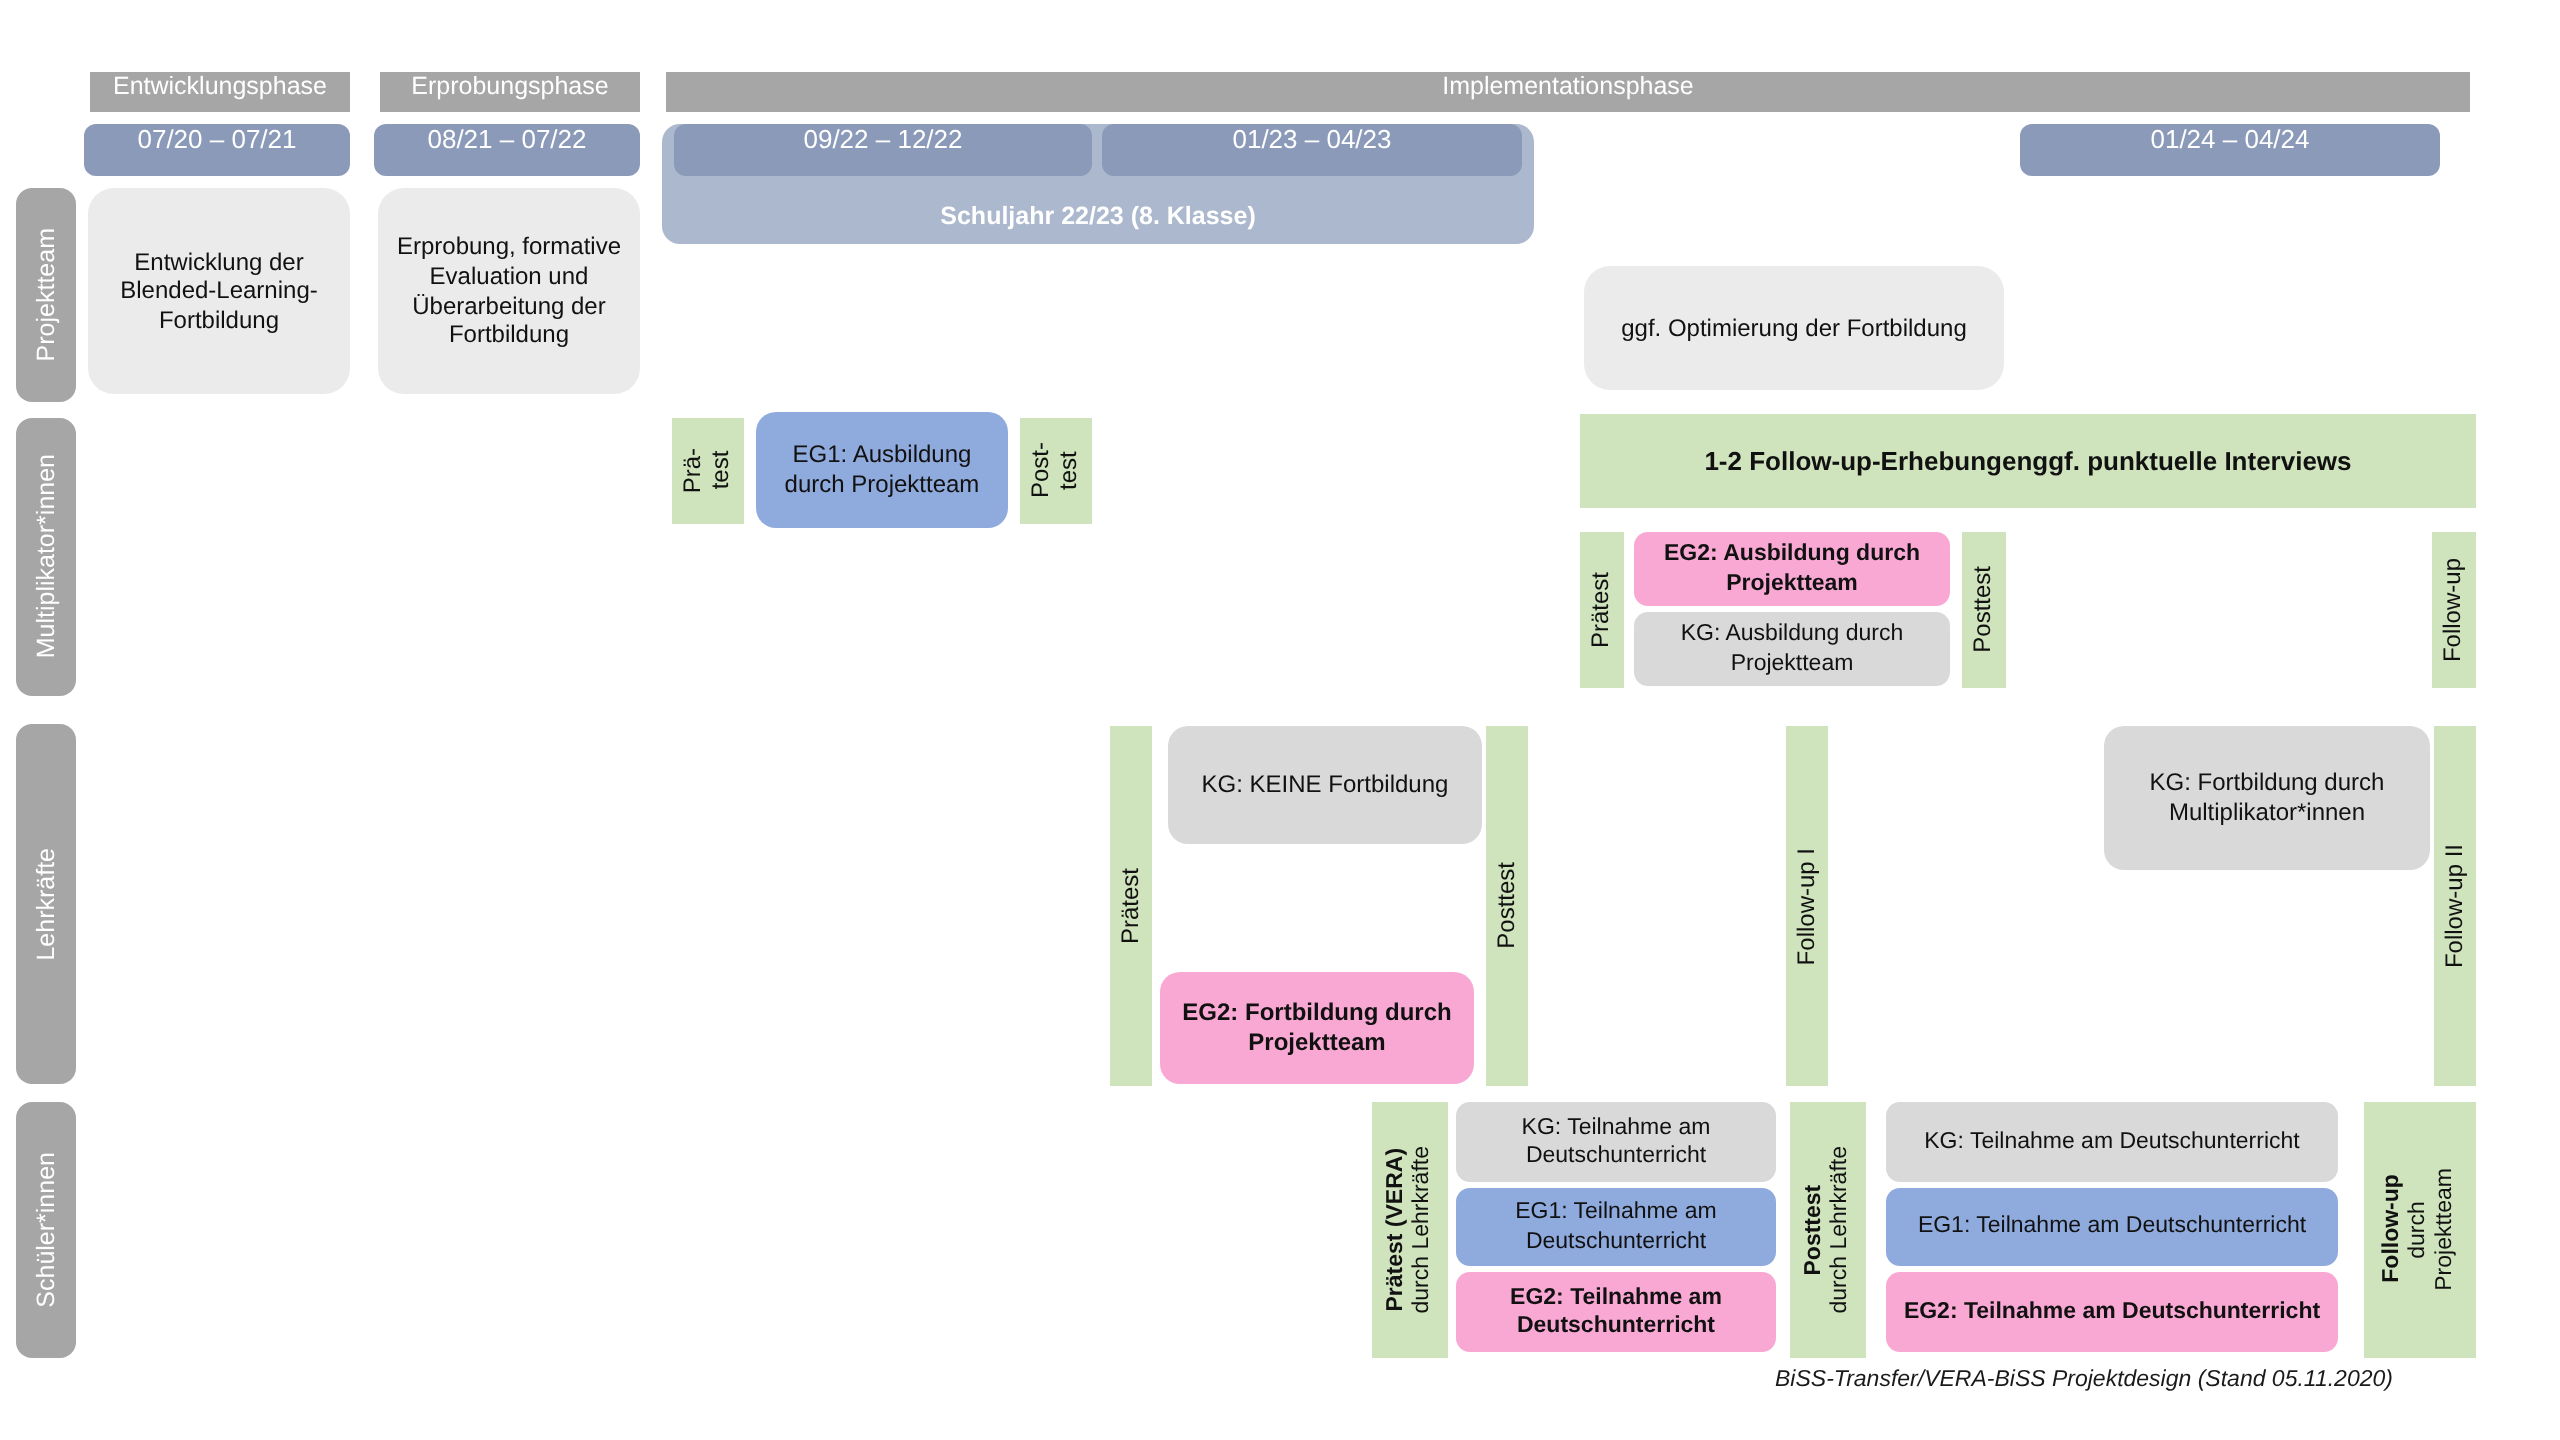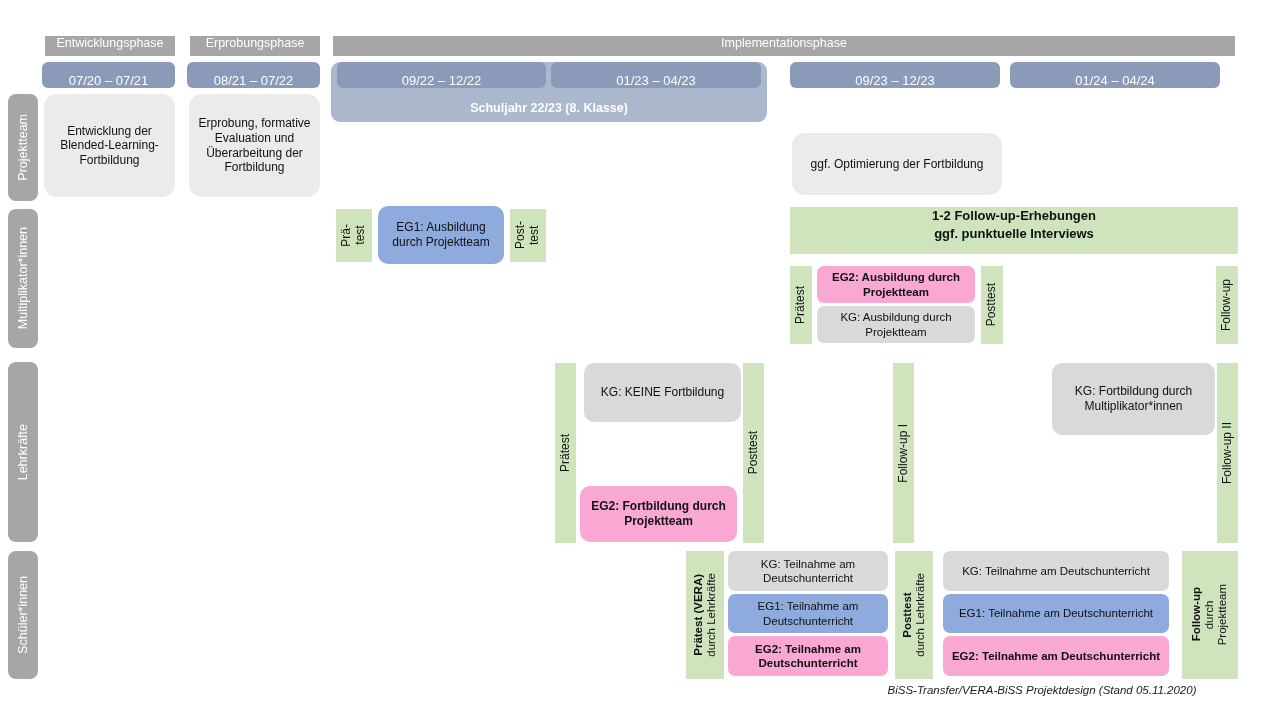--- a/index.html
+++ b/index.html
@@ -15,21 +15,21 @@
   }
   
   .yearband{
     background:#abb8cd;border-radius:9px;color:#fff;font-weight:bold;font-size:12.5px;
     display:flex;align-items:flex-end;justify-content:center;text-align:center;
     padding-bottom:7px;
   }
   
   .datebar{
     background:#8a9ab8;border-radius:6px;color:#fff;font-size:13px;
-    display:flex;align-items:flex-end;justify-content:center;text-align:center;
+    display:flex;align-items:flex-start;justify-content:center;text-align:center;
   }
   
   .box{
     border-radius:10px;display:flex;align-items:center;justify-content:center;
     text-align:center;font-size:12px;line-height:1.22;padding:3px 6px;
   }
   .box.small{font-size:11.5px;border-radius:7px;}
   .graybox{background:#ebebeb;}
   .kgbox{background:#d9d9d9;}
   .blue1{background:#8faadc;}
@@ -76,23 +76,20 @@
   </div>
   <div class="abs datebar" style="left:187px;top:62px;width:133px;height:26px">
     <span>08/21 – 07/22</span>
   </div>
   <div class="abs datebar" style="left:337px;top:62px;width:209px;height:26px">
     <span>09/22 – 12/22</span>
   </div>
   <div class="abs datebar" style="left:551px;top:62px;width:210px;height:26px">
     <span>01/23 – 04/23</span>
   </div>
-  <div class="abs datebar" style="left:790px;top:62px;width:210px;height:26px">
-    <span>09/23 – 12/23</span>
-  </div>
   <div class="abs datebar" style="left:1010px;top:62px;width:210px;height:26px">
     <span>01/24 – 04/24</span>
   </div>
 
   <div class="abs rowlabel" style="left:8px;top:94px;width:30px;height:107px">
     <div class="vtext">
         <div>Projektteam</div>
       </div>
   </div>
   <div class="abs rowlabel" style="left:8px;top:209px;width:30px;height:139px">
@@ -130,21 +127,21 @@
   <div class="abs box blue1" style="left:378px;top:206px;width:126px;height:58px">
     <span>EG1: Ausbildung durch Projektteam</span>
   </div>
   <div class="abs vbar green" style="left:510px;top:209px;width:36px;height:53px">
     <div class="vtext b">
       <div>Post-</div>
       <div>test</div>
     </div>
   </div>
 
-  <div class="abs green" style="left:790px;top:207px;width:448px;height:47px;display:flex;flex-direction:column;align-items:center;font-weight:bold;font-size:13px;line-height:1.35">
+  <div class="abs green" style="left:790px;top:207px;width:448px;height:47px;display:flex;flex-direction:row;align-items:center;justify-content:center;font-weight:bold;font-size:13px;line-height:1.35">
     <div>1-2 Follow-up-Erhebungen</div>
     <div>ggf. punktuelle Interviews</div>
   </div>
 
   <div class="abs vbar green" style="left:790px;top:266px;width:22px;height:78px">
     <div class="vtext b">
         <div>Prätest</div>
       </div>
   </div>
   <div class="abs box small blue2" style="left:817px;top:266px;width:158px;height:37px">

